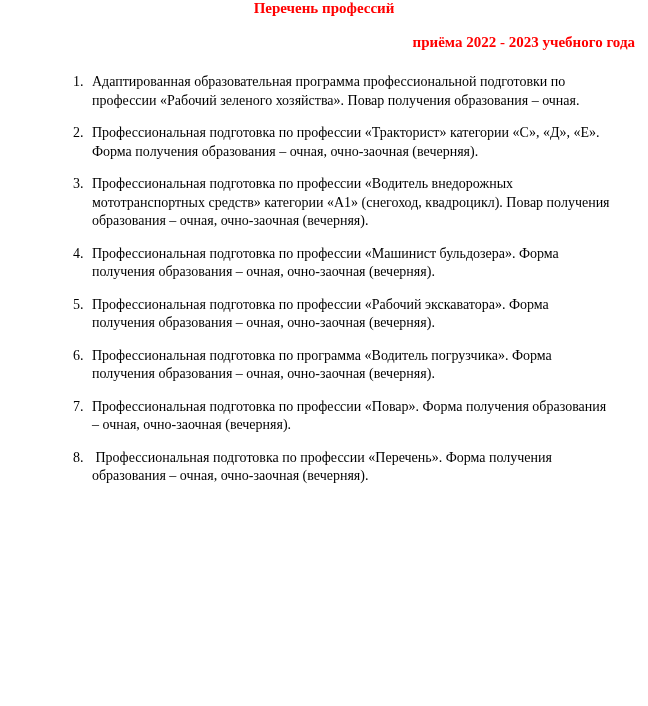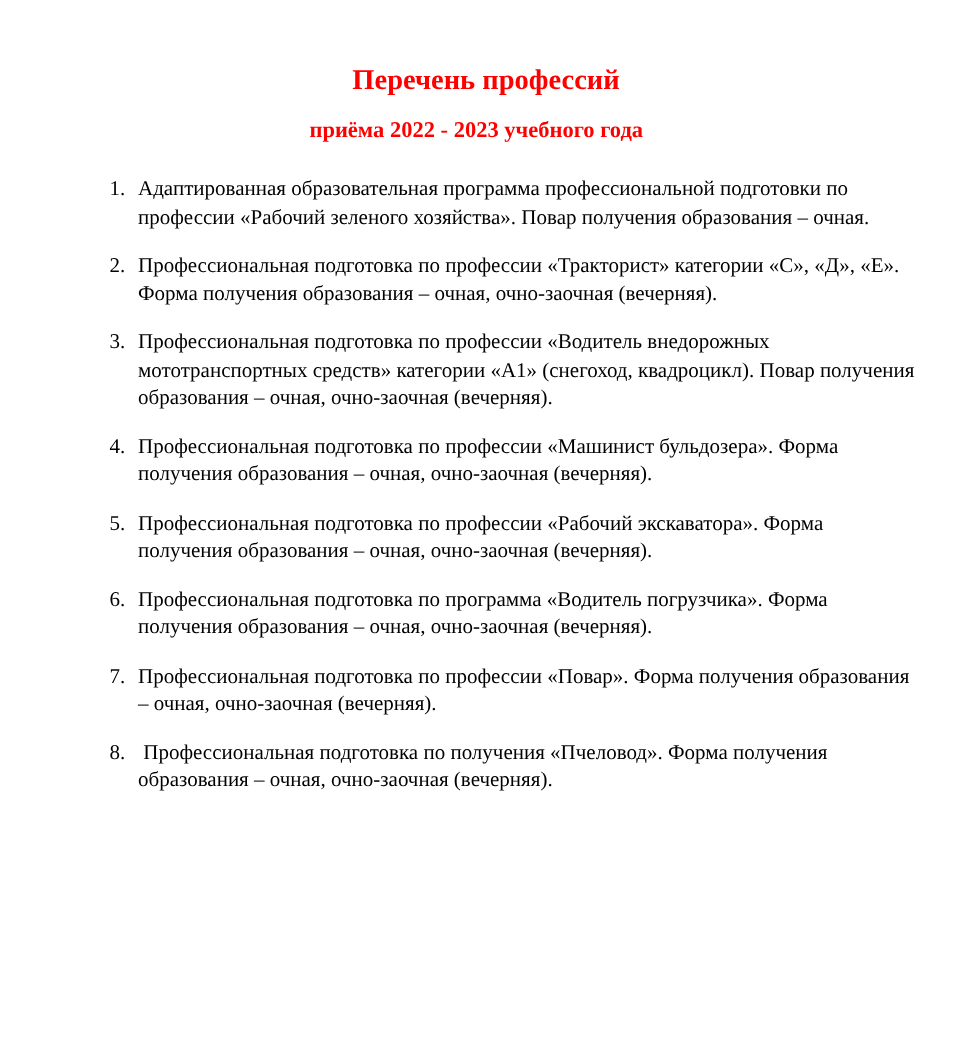--- a/index.html
+++ b/index.html
@@ -11,30 +11,29 @@
     position: relative;
     width: 648px;
     height: 706px;
     background: #ffffff;
     font-family: "Liberation Serif", serif;
     color: #000000;
     overflow: hidden;
   }
   .doc-title {
     margin: 0;
-    padding-top: 45px;
     text-align: center;
     color: #ff0000;
-    font-size: 19px;
+    font-size: 15px;
     font-weight: bold;
     line-height: 17px;
   }
   .doc-subtitle {
     margin: 17px 13px 0 0;
-    text-align: center;
+    text-align: right;
     color: #ff0000;
     font-size: 15px;
     font-weight: bold;
     line-height: 17px;
   }
   .prof-list {
     margin: 22px 0 0 0;
     padding: 0;
     list-style: none;
   }
@@ -95,18 +94,18 @@
       <span class="txt">Профессиональная подготовка по программа «Водитель погрузчика». Форма получения образования – очная, очно-заочная (вечерняя).</span>
     </li>
 
     <li class="prof-item">
       <span class="num">7.</span>
       <span class="txt">Профессиональная подготовка по профессии «Повар». Форма получения образования – очная, очно-заочная (вечерняя).</span>
     </li>
 
     <li class="prof-item">
       <span class="num">8.</span>
-      <span class="txt"> Профессиональная подготовка по получения «Пчеловод». Форма получения образования – очная, очно-заочная (вечерняя).</span>
+      <span class="txt"> Профессиональная подготовка по профессии «Перечень». Форма получения образования – очная, очно-заочная (вечерняя).</span>
     </li>
 
   </ol>
 
 </div>
 
 </body></html>

